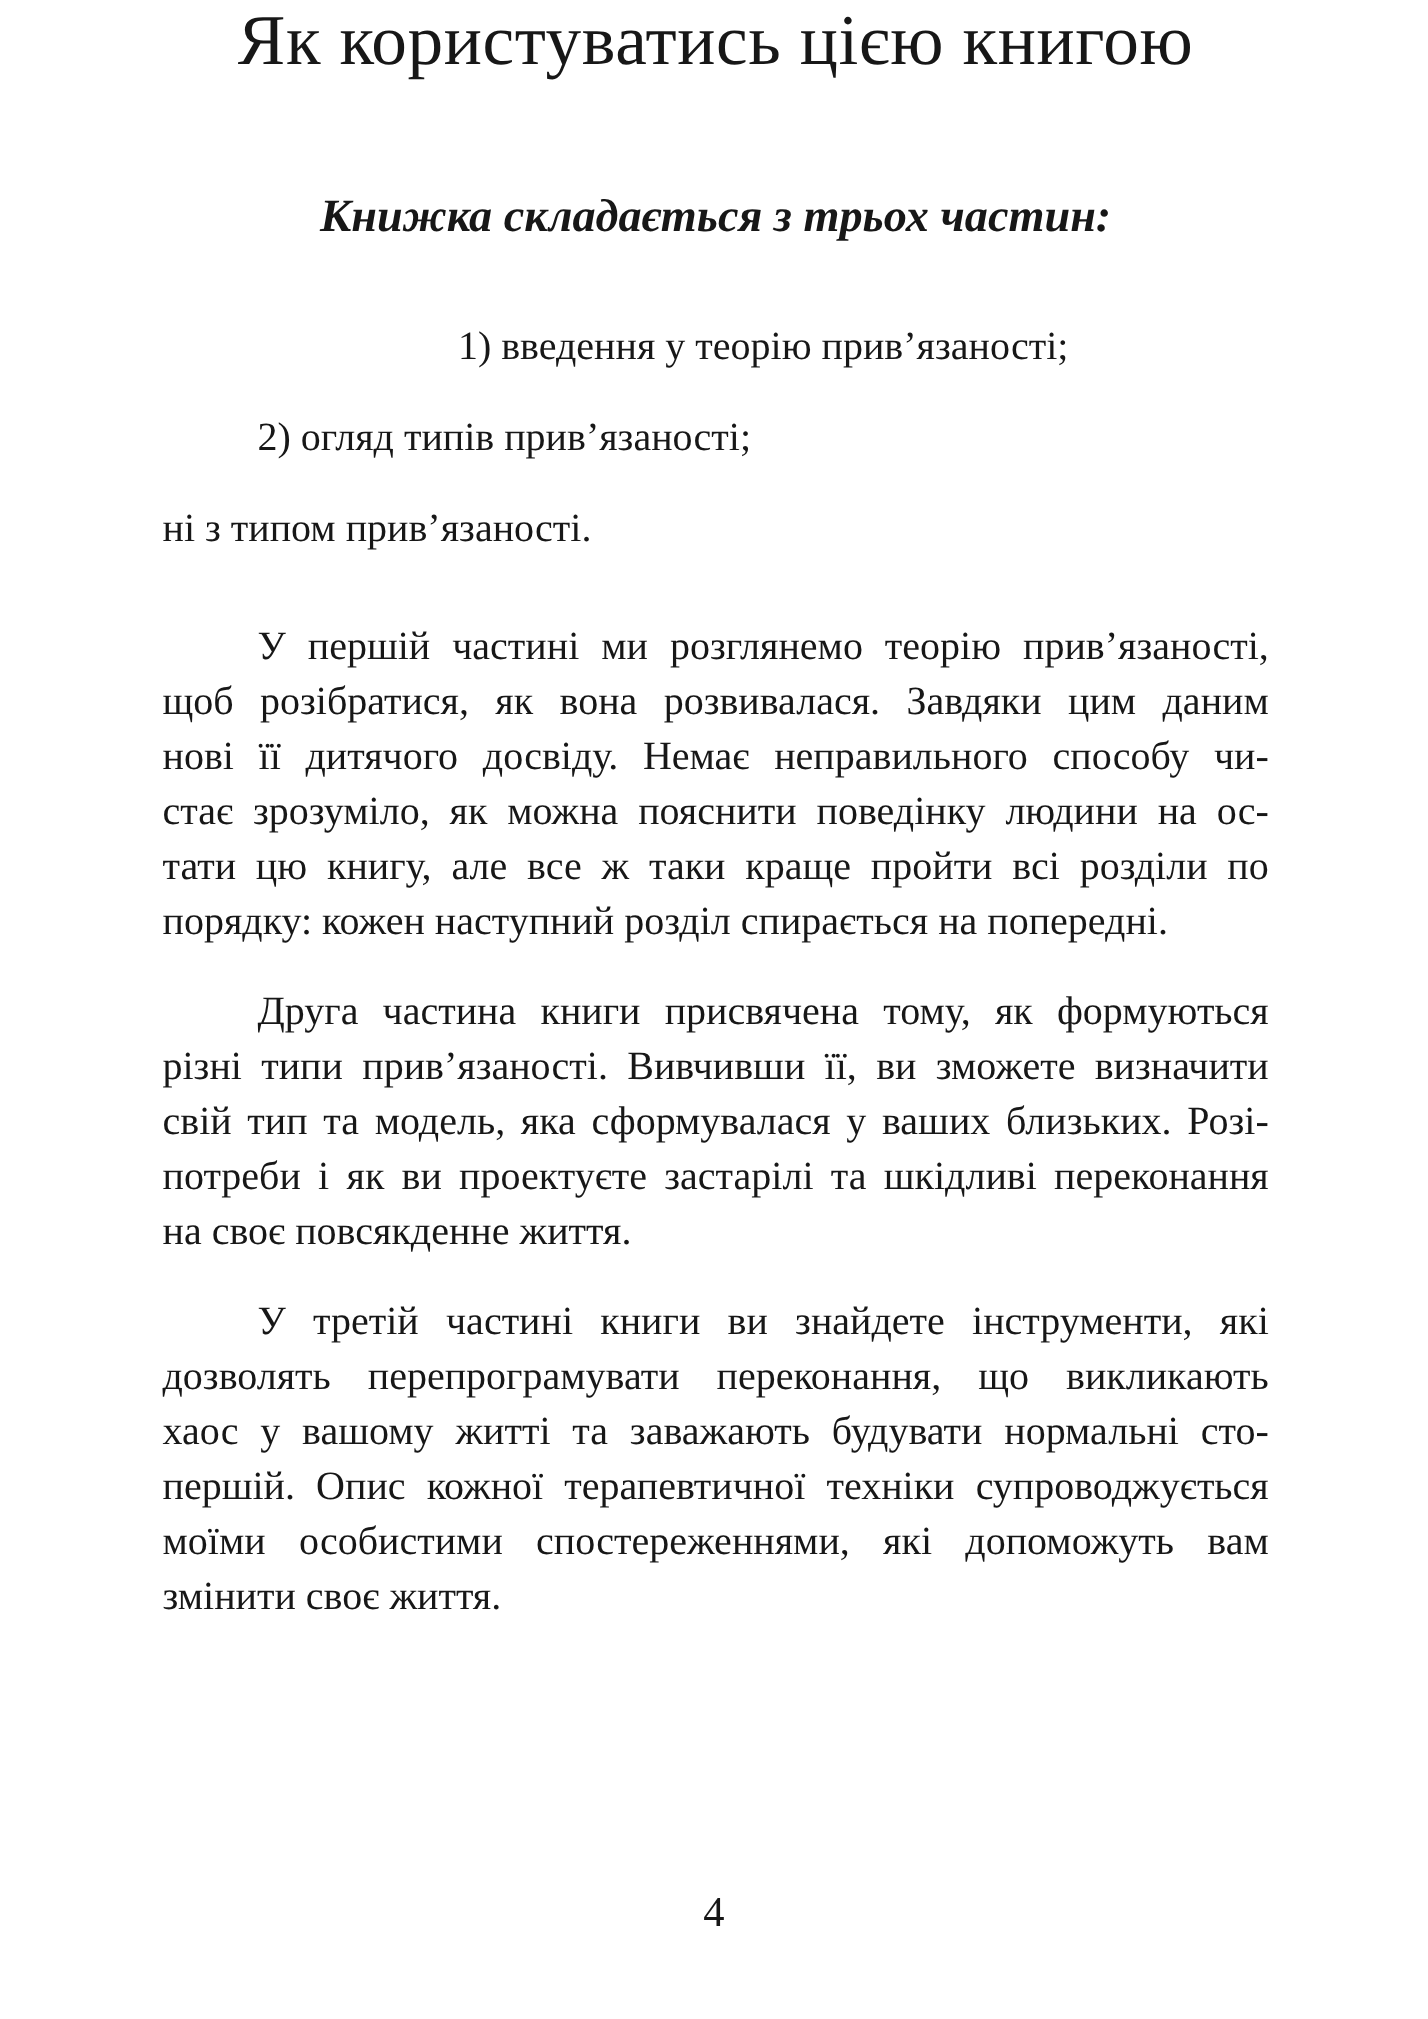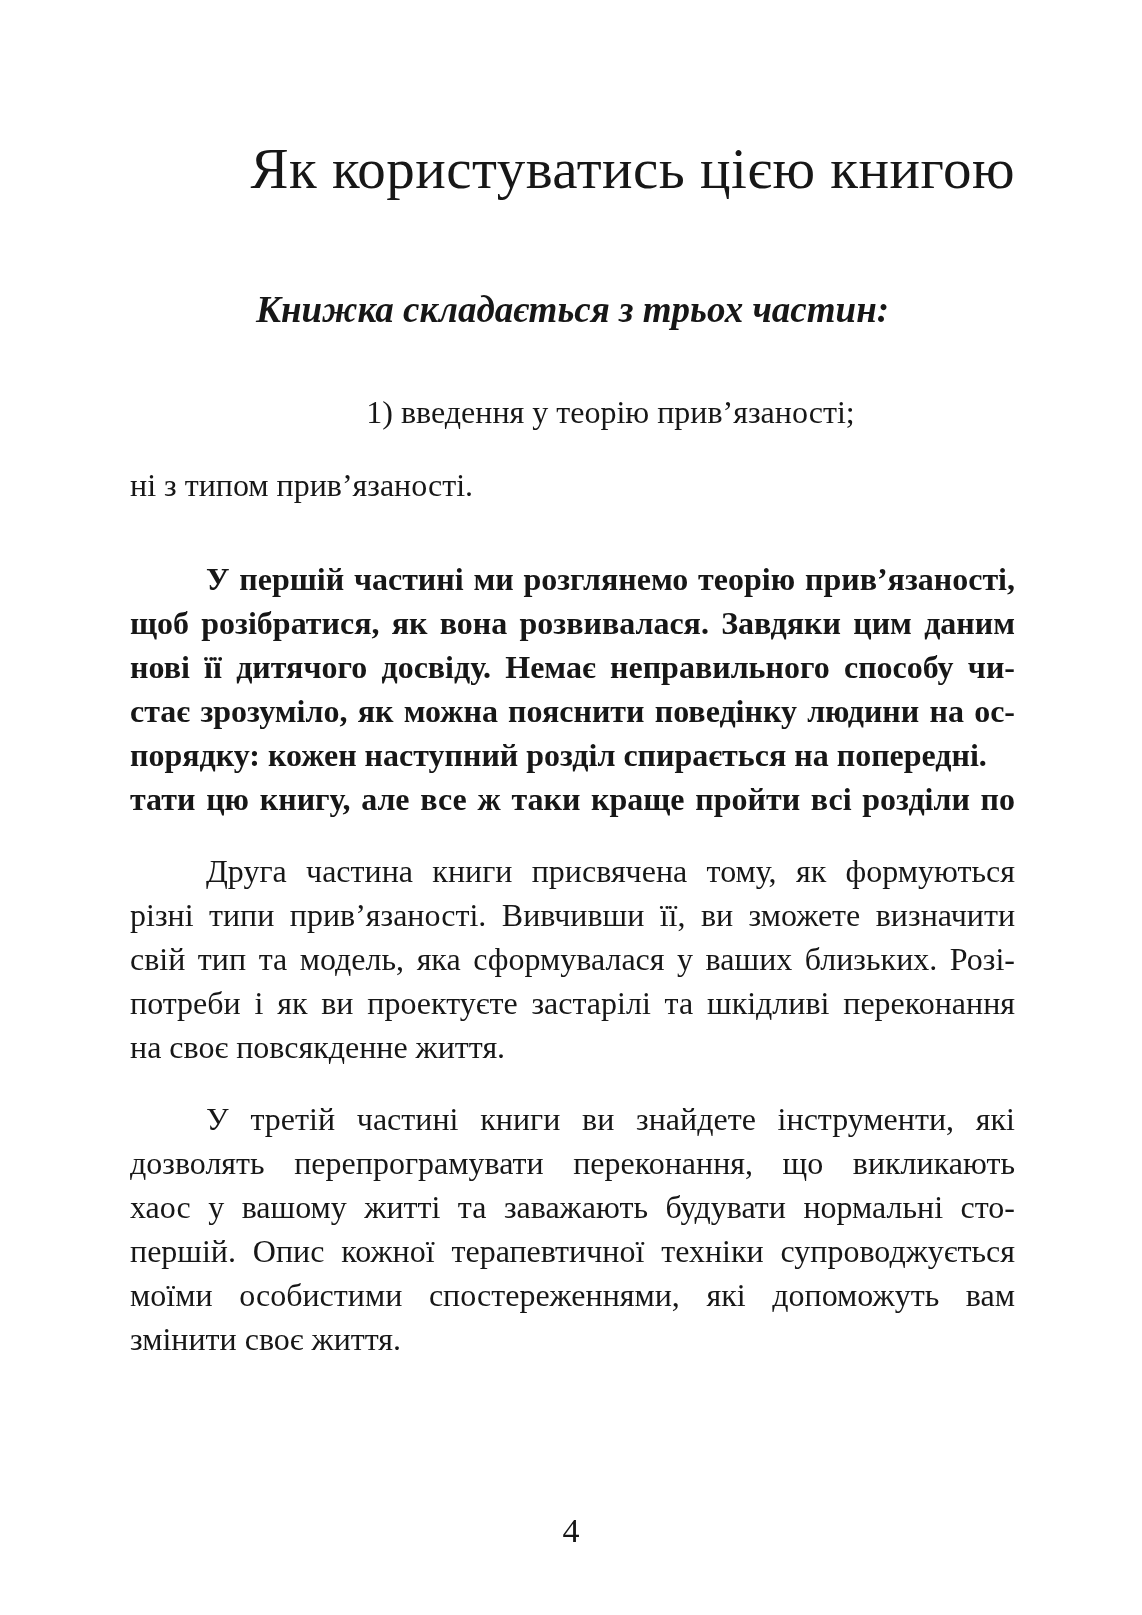--- a/index.html
+++ b/index.html
@@ -14,25 +14,24 @@
     margin: 0 auto;
     background: #ffffff;
     color: #171717;
     font-family: "Liberation Serif", "DejaVu Serif", serif;
     box-sizing: border-box;
     padding: 0 127px 0 130px;
     overflow: hidden;
   }
   .title {
     margin: 0;
-    padding-top: 136px;
     font-size: 57px;
     line-height: 66px;
     font-weight: 400;
-    text-align: right;
+    text-align: center;
     letter-spacing: 0.5px;
     white-space: nowrap;
   }
   .subtitle {
     margin: 86px 0 16px 0;
     font-size: 37px;
     line-height: 44px;
     font-weight: 700;
     font-style: italic;
     text-align: center;
@@ -58,21 +57,20 @@
   }
   .list-item:first-child {
     margin-top: 0;
     text-align: center;
   }
   .paragraph {
     margin-top: 28px;
   }
   .paragraph.first-paragraph {
     margin-top: 50px;
-    font-weight: bold;
   }
   .page-number {
     position: absolute;
     left: 0;
     right: 0;
     bottom: 64px;
     text-align: center;
     font-size: 34px;
     line-height: 40px;
   }
@@ -84,31 +82,34 @@
 
   <h1 class="title">Як користуватись цією книгою</h1>
 
   <h2 class="subtitle">Книжка складається з трьох частин:</h2>
 
   <div class="parts-list">
     <div class="list-item">
       <div class="line indent">1) введення у теорію прив’язаності;</div>
     </div>
     <div class="list-item">
+      <div class="line indent">2) огляд типів прив’язаності;</div>
+    </div>
+    <div class="list-item">
       <div class="line">ні з типом прив’язаності.</div>
     </div>
   </div>
 
   <div class="paragraph first-paragraph">
     <div class="line indent just">У першій частині ми розглянемо теорію прив’язаності,</div>
     <div class="line just">щоб розібратися, як вона розвивалася. Завдяки цим даним</div>
     <div class="line just">нові її дитячого досвіду. Немає неправильного способу чи-</div>
     <div class="line just">стає зрозуміло, як можна пояснити поведінку людини на ос-</div>
+    <div class="line just">тати цю книгу, але все ж таки краще пройти всі розділи по</div>
     <div class="line">порядку: кожен наступний розділ спирається на попередні.</div>
-    <div class="line just">тати цю книгу, але все ж таки краще пройти всі розділи по</div>
   </div>
 
   <div class="paragraph">
     <div class="line indent just">Друга частина книги присвячена тому, як формуються</div>
     <div class="line just">різні типи прив’язаності. Вивчивши її, ви зможете визначити</div>
     <div class="line just">свій тип та модель, яка сформувалася у ваших близьких. Розі-</div>
     <div class="line just">потреби і як ви проектуєте застарілі та шкідливі переконання</div>
     <div class="line">на своє повсякденне життя.</div>
   </div>
 

